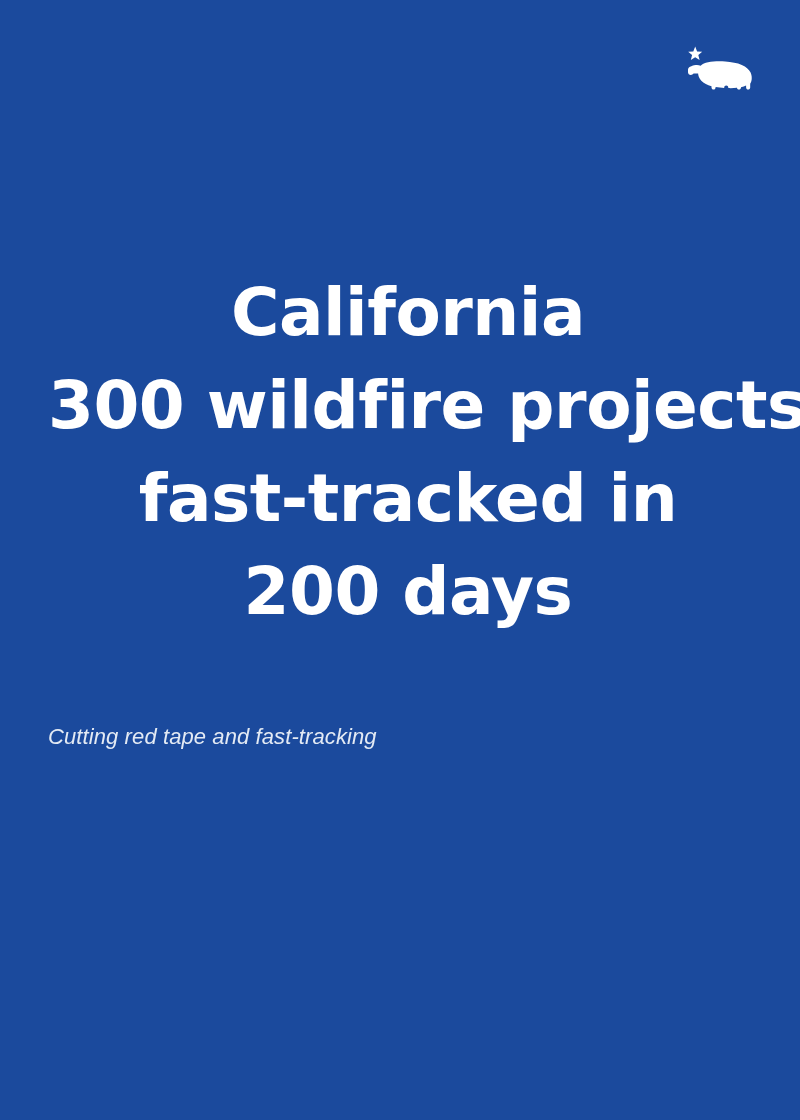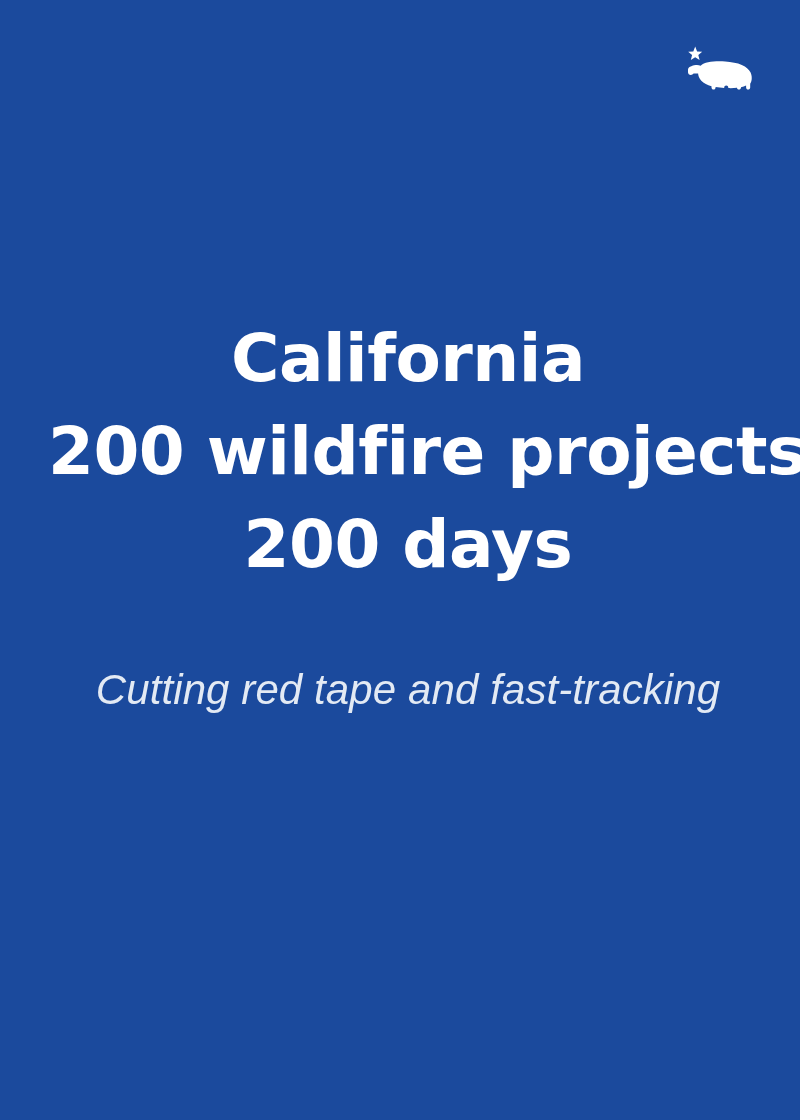--- a/index.html
+++ b/index.html
@@ -72,26 +72,25 @@
     width: 100%;
   }
   .headline .line {
     display: block;
     white-space: nowrap;
   }
 
   .subhead {
     margin: 74px 0 0 0;
     padding: 0;
-    text-align: center;
     color: #E3EAF4;
     font-family: "Liberation Sans", sans-serif;
     font-style: italic;
     font-weight: normal;
-    font-size: 42px;
+    font-size: 22px;
     line-height: 49px;
     letter-spacing: 0.1px;
     width: 100%;
   }
   .subhead .line {
     display: block;
     white-space: nowrap;
   }
 </style>
 </head>
@@ -148,21 +147,22 @@
                L7.6,27.6
                C6.9,28.4 5.9,28.9 4.8,28.9
                C3.2,28.9 2.0,27.7 2.0,26.2 Z"></path>
     </svg>
   </div>
 
   <div class="content">
 
     <h1 class="headline">
       <span class="line">California</span>
-      <span class="line">200 wildfire projects</span>
+      <span class="line">300 wildfire projects</span>
+      <span class="line">fast-tracked in</span>
       <span class="line">200 days</span>
     </h1>
 
     <p class="subhead">
       <span class="line">Cutting red tape and fast-tracking</span>
     </p>
 
   </div>
 </div>
 

